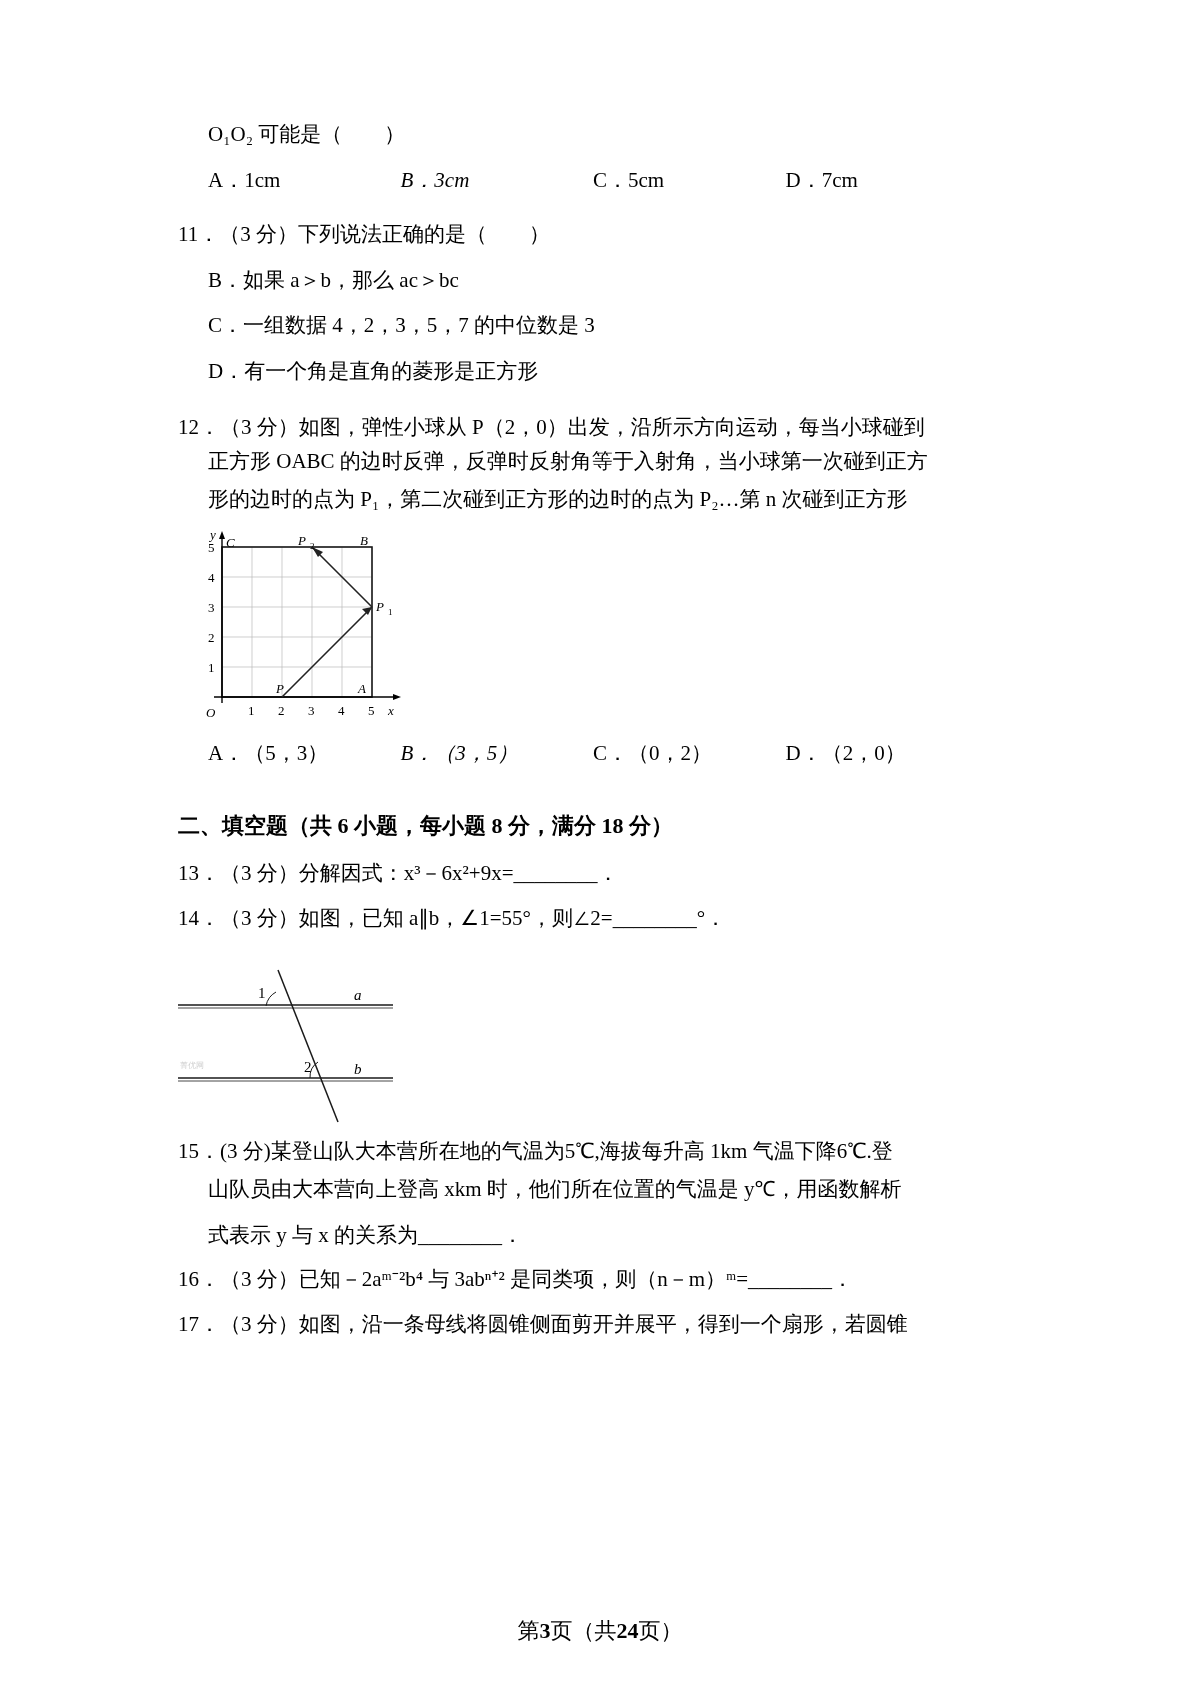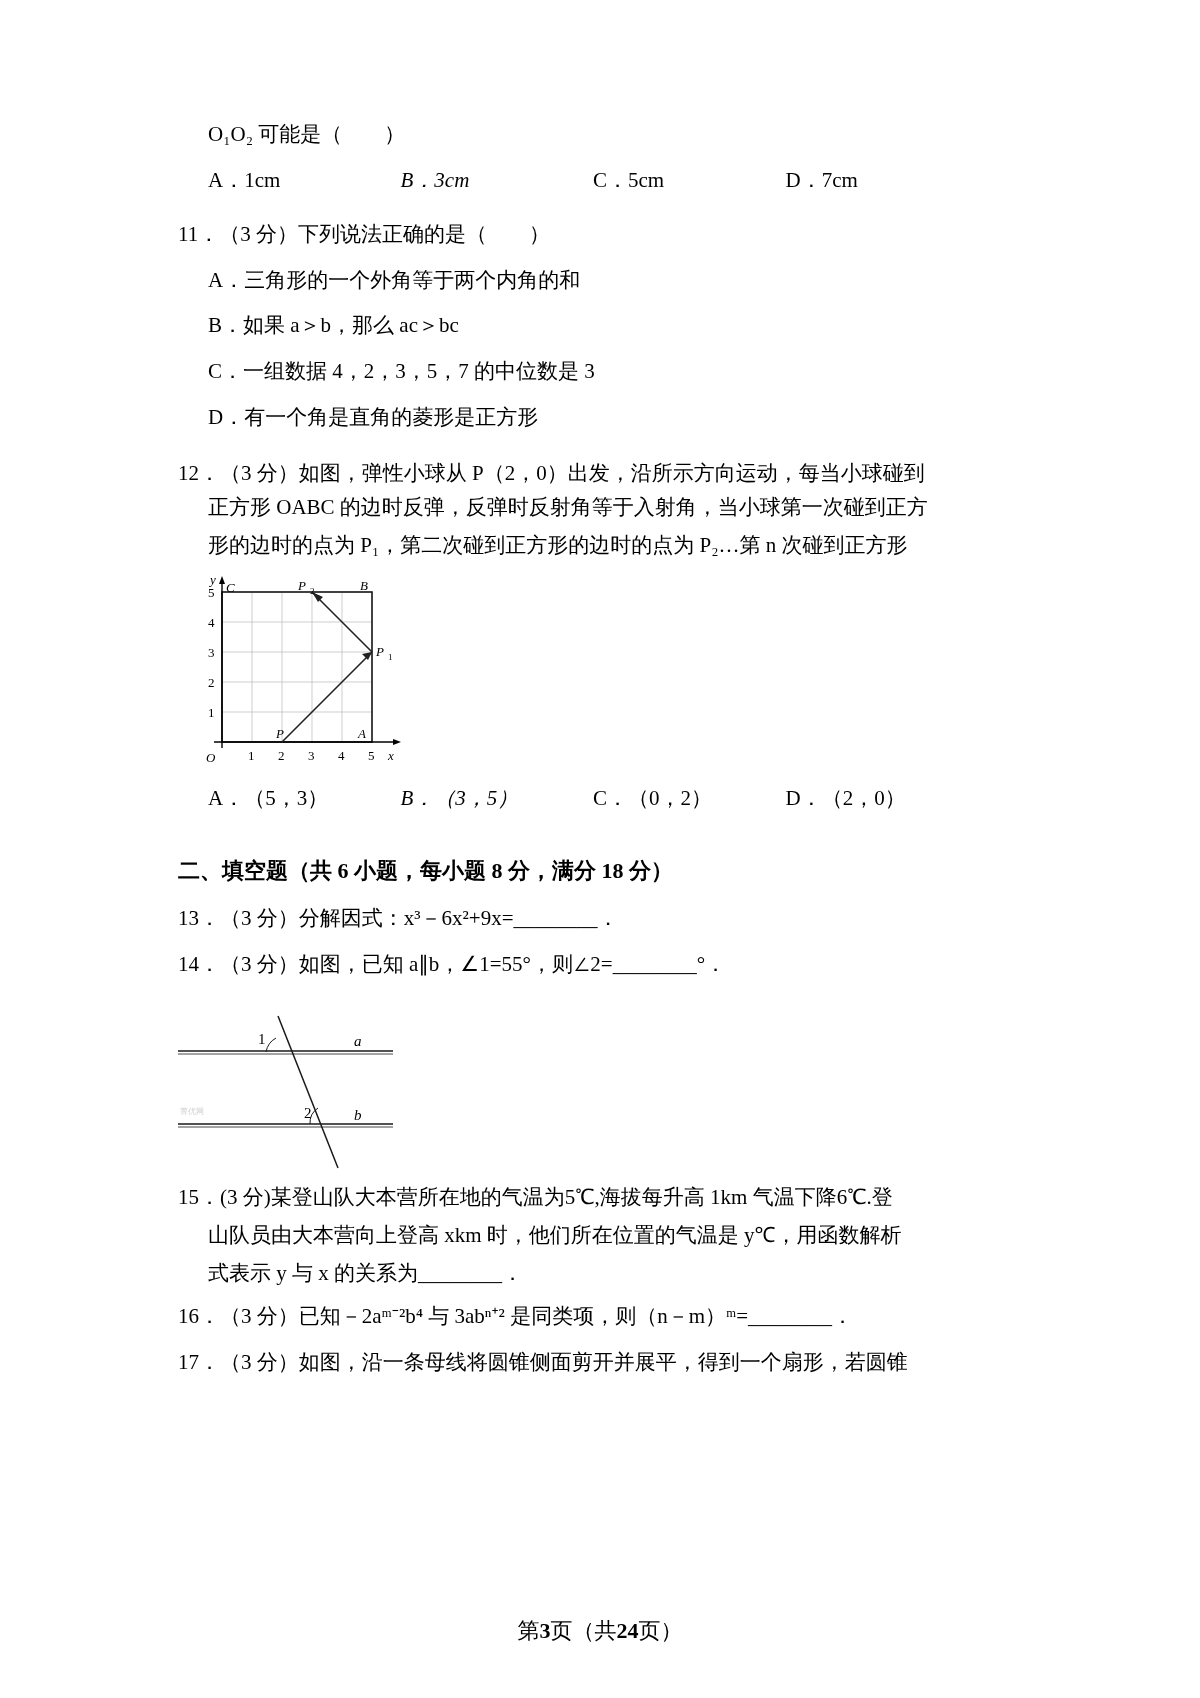--- a/index.html
+++ b/index.html
@@ -64,21 +64,20 @@
 
     <div class="ln indent">O₁O₂ 可能是（        ）</div>
     <div class="opts">
       <span class="o1">A．1cm</span>
       <span class="o2">B．3cm</span>
       <span class="o3">C．5cm</span>
       <span class="o4">D．7cm</span>
     </div>
 
     <div class="ln" style="padding-left:0;margin-top:26px">11．（3 分）下列说法正确的是（        ）</div>
-    <div class="ln indent">A．三角形的一个外角等于两个内角的和</div>
     <div class="ln indent">B．如果 a＞b，那么 ac＞bc</div>
     <div class="ln indent">C．一组数据 4，2，3，5，7 的中位数是 3</div>
     <div class="ln indent">D．有一个角是直角的菱形是正方形</div>
 
     <div class="ln" style="margin-top:26px;margin-bottom:4px">12．（3 分）如图，弹性小球从 P（2，0）出发，沿所示方向运动，每当小球碰到</div>
     <div class="ln indent" style="margin-bottom:8px">正方形 OABC 的边时反弹，反弹时反射角等于入射角，当小球第一次碰到正方</div>
     <div class="ln indent" style="margin-bottom:8px">形的边时的点为 P₁，第二次碰到正方形的边时的点为 P₂…第 n 次碰到正方形</div>
 
     <div class="fig1">
       <svg width="230" height="200" viewBox="0 0 230 200" xmlns="http://www.w3.org/2000/svg">
@@ -167,21 +166,21 @@
           <text x="126" y="122">2</text>
           <text x="176" y="50" font-style="italic">a</text>
           <text x="176" y="124" font-style="italic">b</text>
         </g>
 
         <text x="2" y="118" font-family="Liberation Sans, sans-serif" font-size="8" fill="#cfcfcf">菁优网</text>
       </svg>
     </div>
 
     <div class="ln" style="margin-bottom:8px">15．(3 分)某登山队大本营所在地的气温为5℃,海拔每升高 1km 气温下降6℃.登</div>
-    <div class="ln indent" style="margin-bottom:8px">山队员由大本营向上登高 xkm 时，他们所在位置的气温是 y℃，用函数解析</div>
+    <div class="ln indent" style="margin-bottom:16px">山队员由大本营向上登高 xkm 时，他们所在位置的气温是 y℃，用函数解析</div>
     <div class="ln indent" style="margin-bottom:14px">式表示 y 与 x 的关系为________．</div>
 
     <div class="ln">16．（3 分）已知－2aᵐ⁻²b⁴ 与 3abⁿ⁺² 是同类项，则（n－m）ᵐ=________．</div>
 
     <div class="ln">17．（3 分）如图，沿一条母线将圆锥侧面剪开并展平，得到一个扇形，若圆锥</div>
 
   </div>
 
   <div class="footer">
     <span>第</span><b>3</b><span>页（共</span><b>24</b><span>页）</span>

